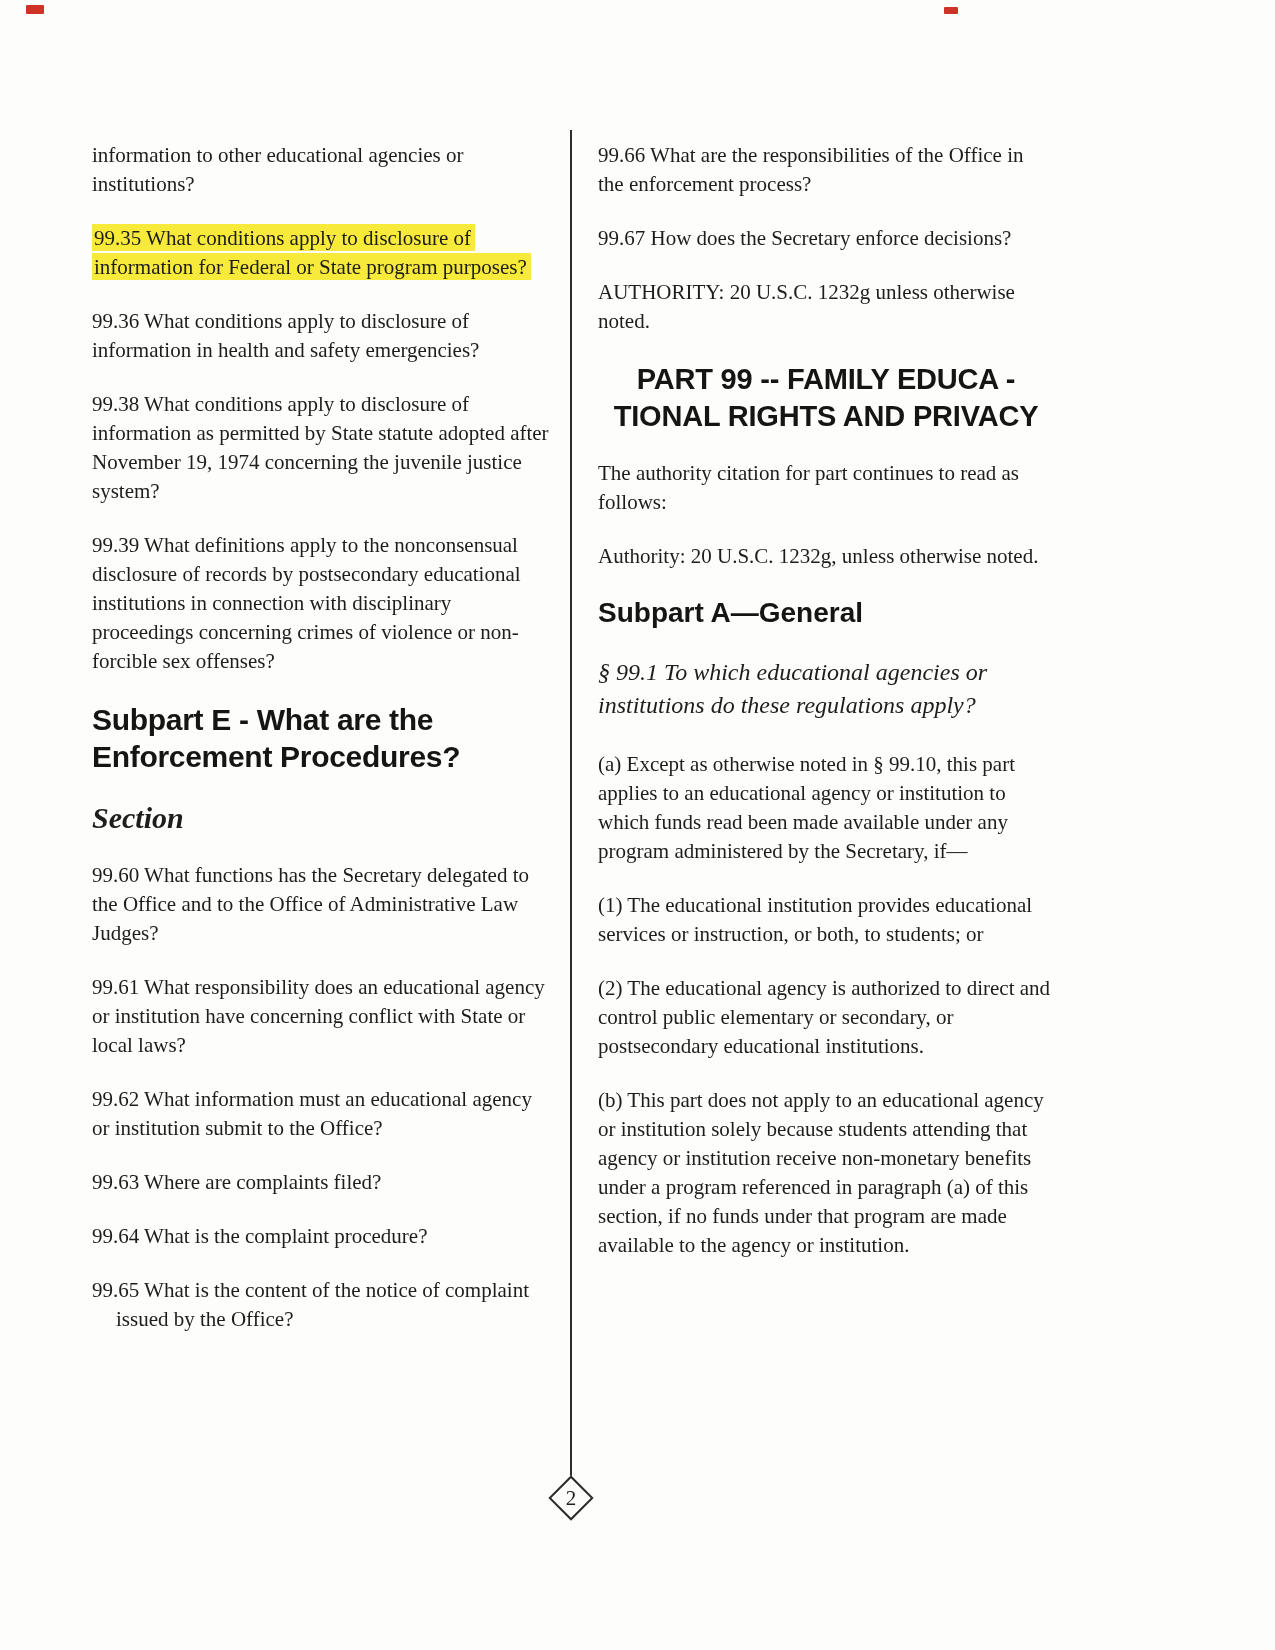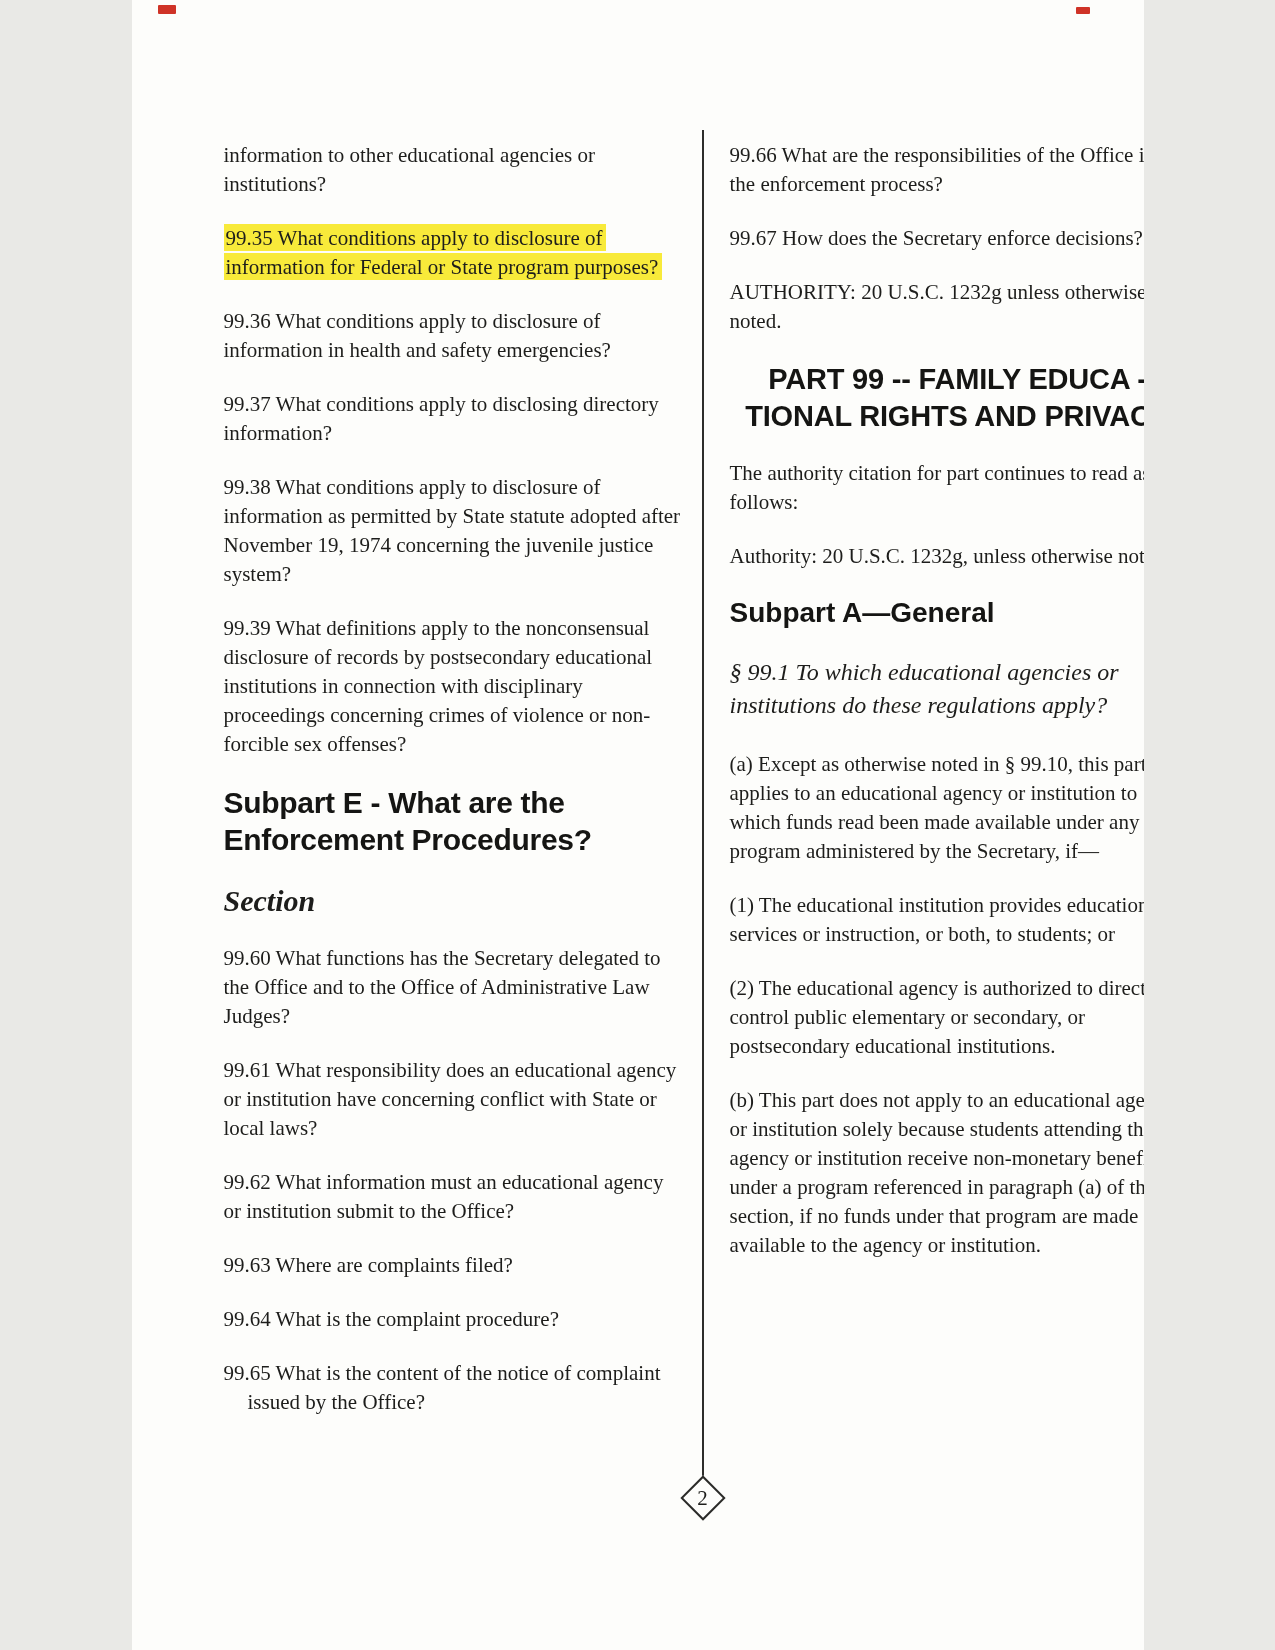--- a/index.html
+++ b/index.html
@@ -1,19 +1,19 @@
 <!DOCTYPE html>
 <html><head>
 <meta charset="utf-8">
 <style>
   * { margin: 0; padding: 0; box-sizing: border-box; }
   html, body { background: #e9e9e6; }
   .page {
     position: relative;
-    width: 1012px;
+    width: 1275px;
     height: 1650px;
     margin: 0 auto;
     background: #fdfdfb;
     font-family: "Liberation Serif", "DejaVu Serif", serif;
     color: #1d1d1b;
     overflow: hidden;
   }
   .scan-mark { position: absolute; background: #cf3327; border-radius: 1px; }
   .scan-mark.m1 { left: 26px; top: 5px; width: 18px; height: 9px; }
   .scan-mark.m2 { left: 944px; top: 7px; width: 14px; height: 7px; }
@@ -116,21 +116,20 @@
 
   <div class="scan-mark m1"></div>
   <div class="scan-mark m2"></div>
 
   <div class="col col-left">
     <p class="para">information to other educational agencies or institutions?</p>
 
     <p class="para"><mark class="hl">99.35 What conditions apply to disclosure of information for Federal or State program purposes?</mark></p>
 
     <p class="para">99.36 What conditions apply to disclosure of information in health and safety emergencies?</p>
-    <p class="para">99.37 What conditions apply to disclosing directory information?</p>
     <p class="para">99.38 What conditions apply to disclosure of information as permitted by State statute adopted after November 19, 1974 concerning the juvenile justice system?</p>
     <p class="para">99.39 What definitions apply to the nonconsensual disclosure of records by postsecondary educational institutions in connection with disciplinary proceedings concerning crimes of violence or non-forcible sex offenses?</p>
 
     <h2 class="sans h-subpart-e">Subpart E - What are the Enforcement Procedures?</h2>
 
     <h3 class="h-section">Section</h3>
 
     <p class="para">99.60 What functions has the Secretary delegated to the Office and to the Office of Administrative Law Judges?</p>
     <p class="para">99.61 What responsibility does an educational agency or institution have concerning conflict with State or local laws?</p>
     <p class="para">99.62 What information must an educational agency or institution submit to the Office?</p>

